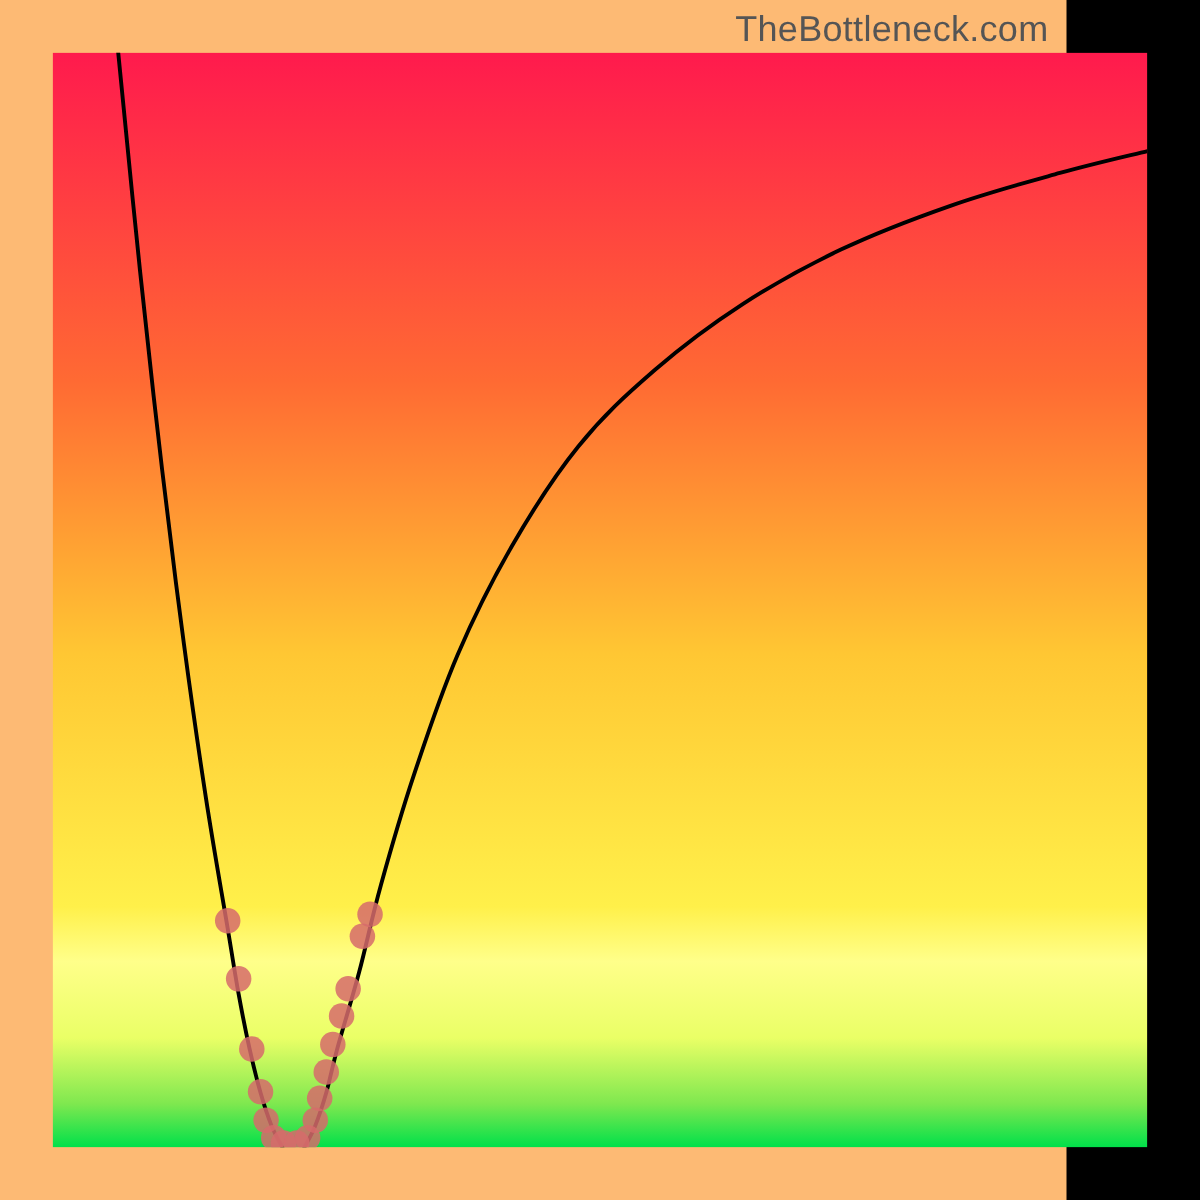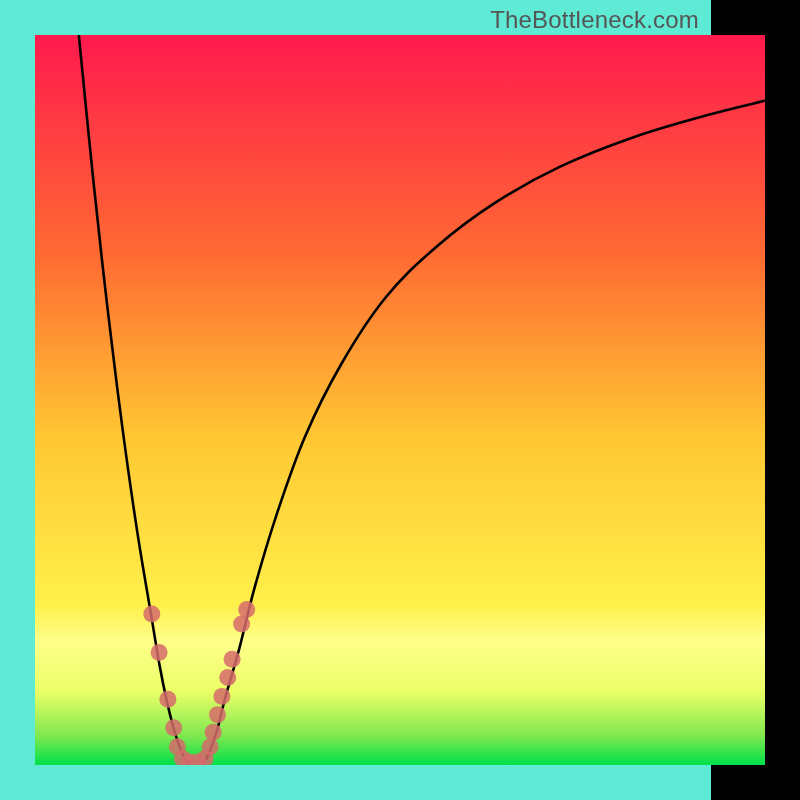--- a/index.html
+++ b/index.html
@@ -9,21 +9,21 @@
     height: 800px;
     overflow: hidden;
     background: #000;
     font-family: Arial, Helvetica, sans-serif;
   }
   .frame {
     position: absolute;
     top: 0; left: 0;
     width: 711px;
     height: 800px;
-    background: #5eead4;
+    background: #fdba74;
   }
   .plot {
     position: absolute;
     top: 35px;
     left: 35px;
     width: 730px;
     height: 730px;
     overflow: hidden;
   }
   .watermark {

